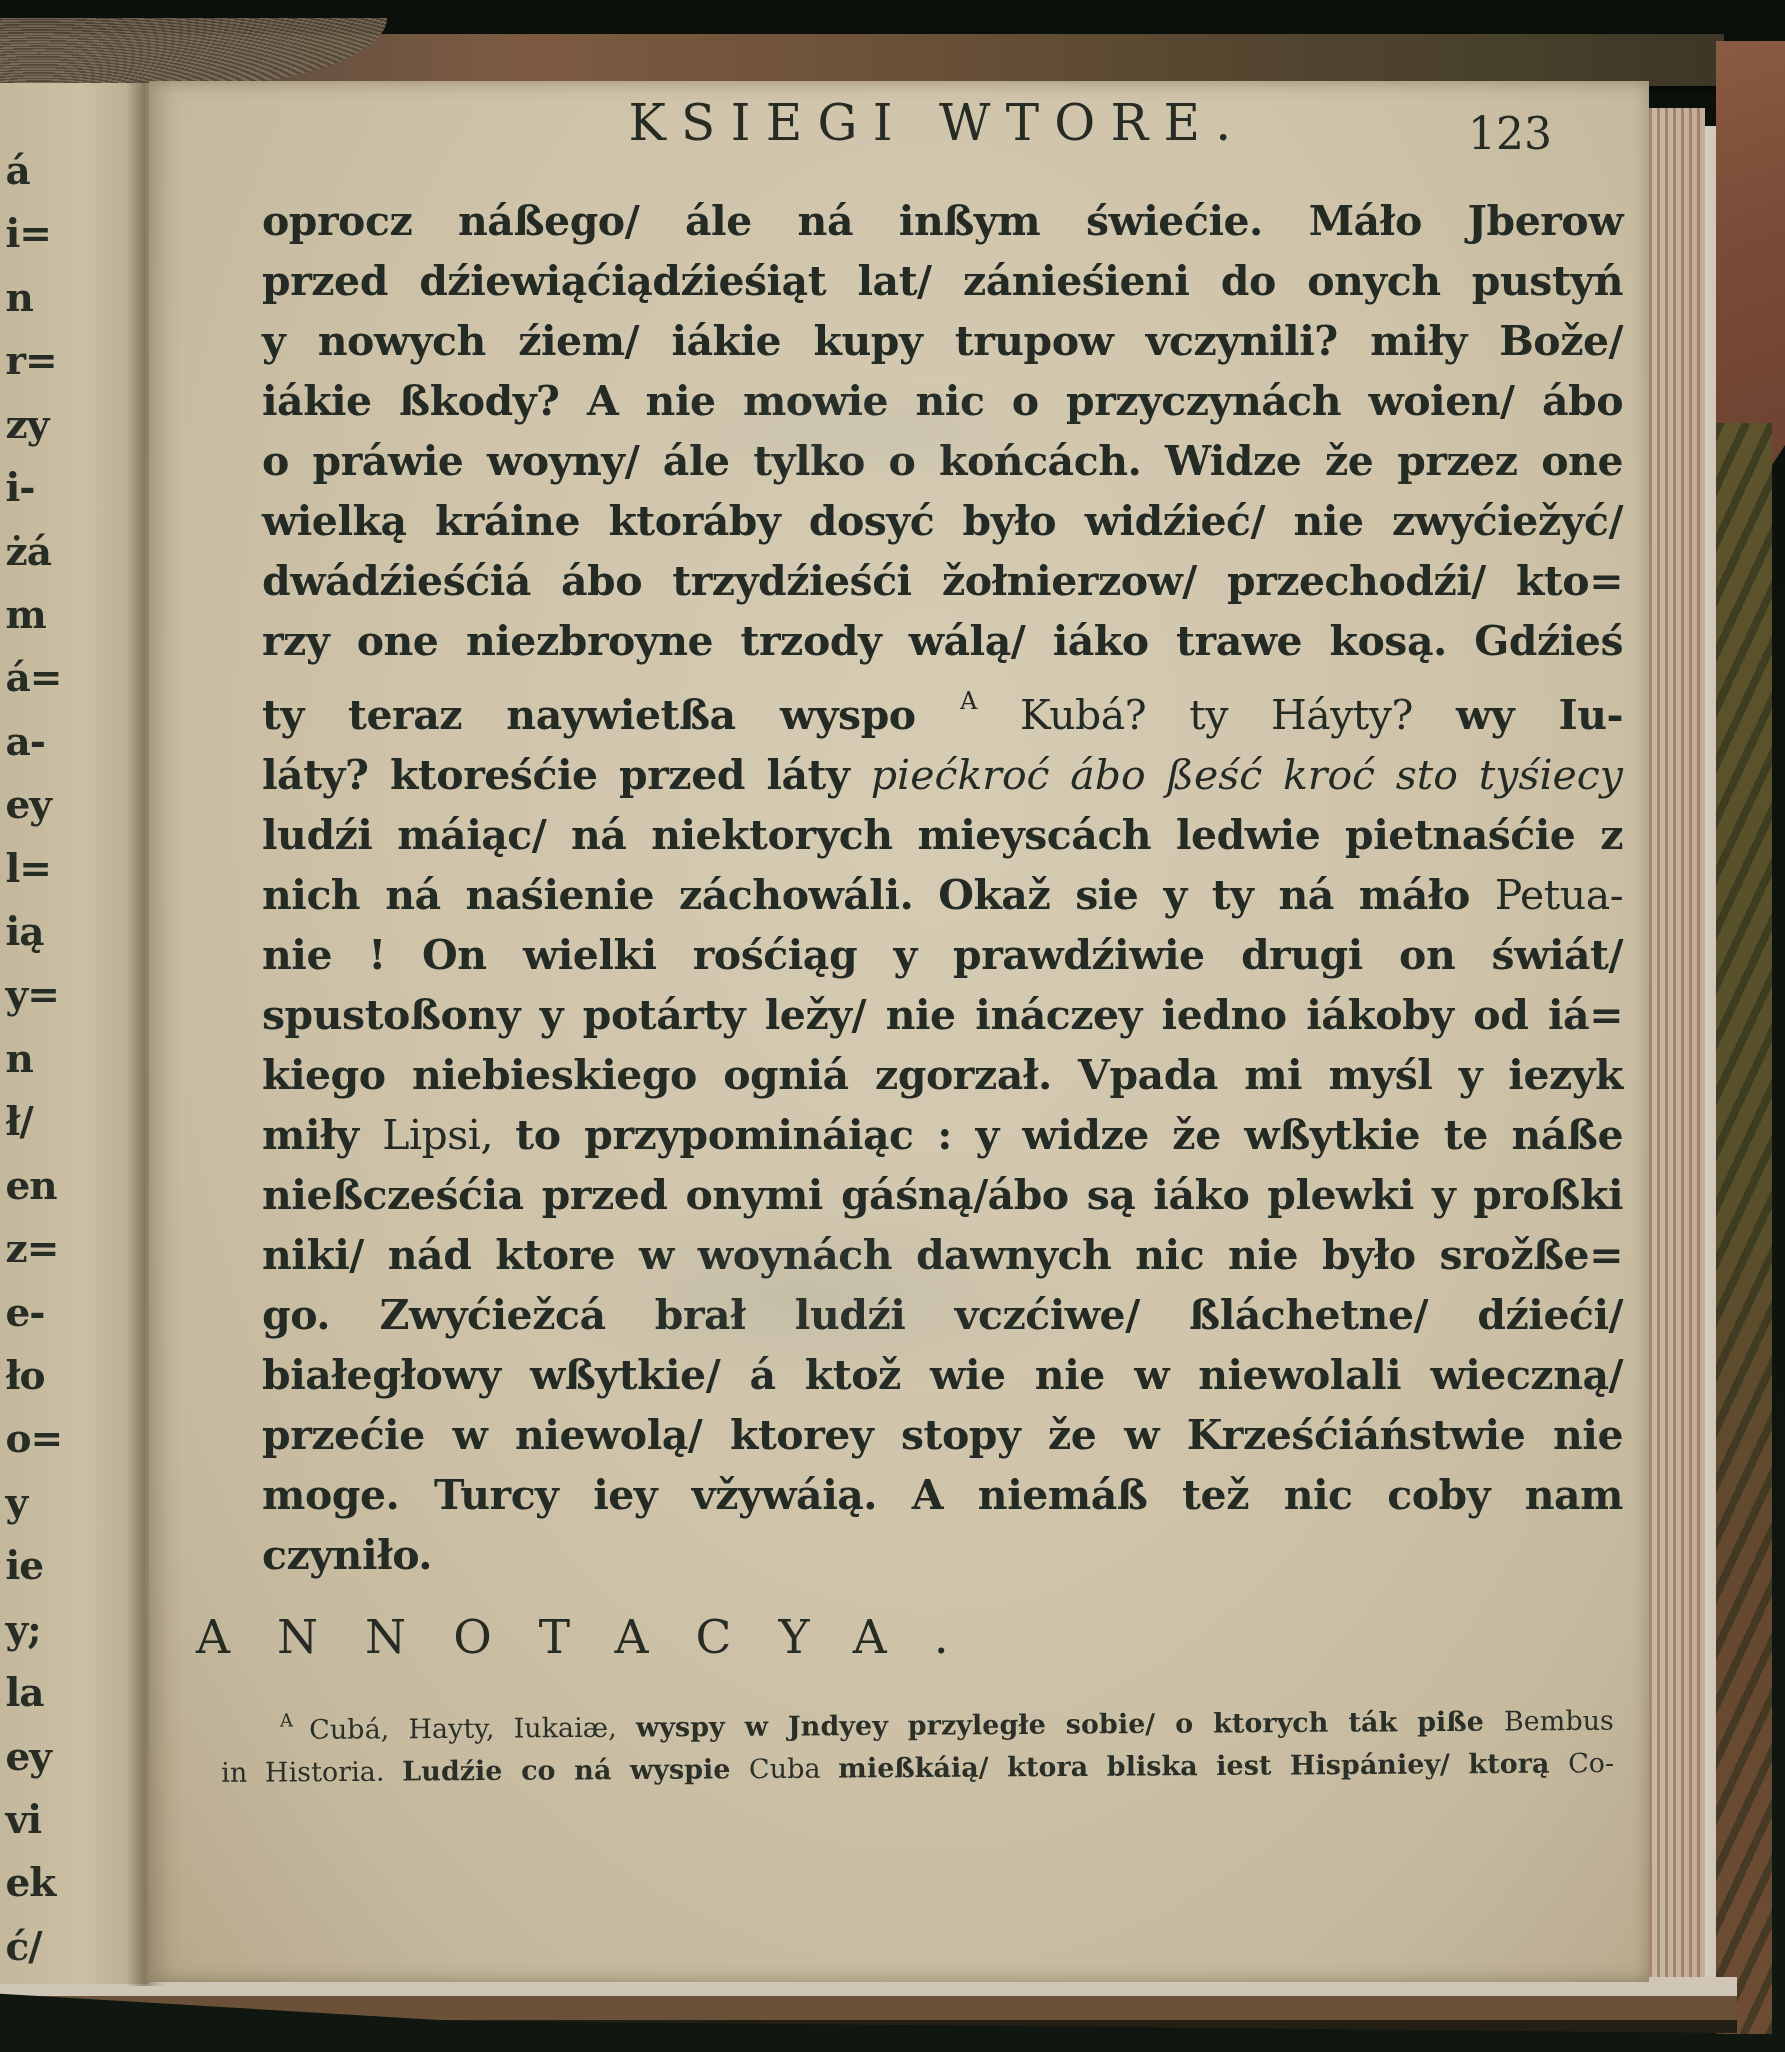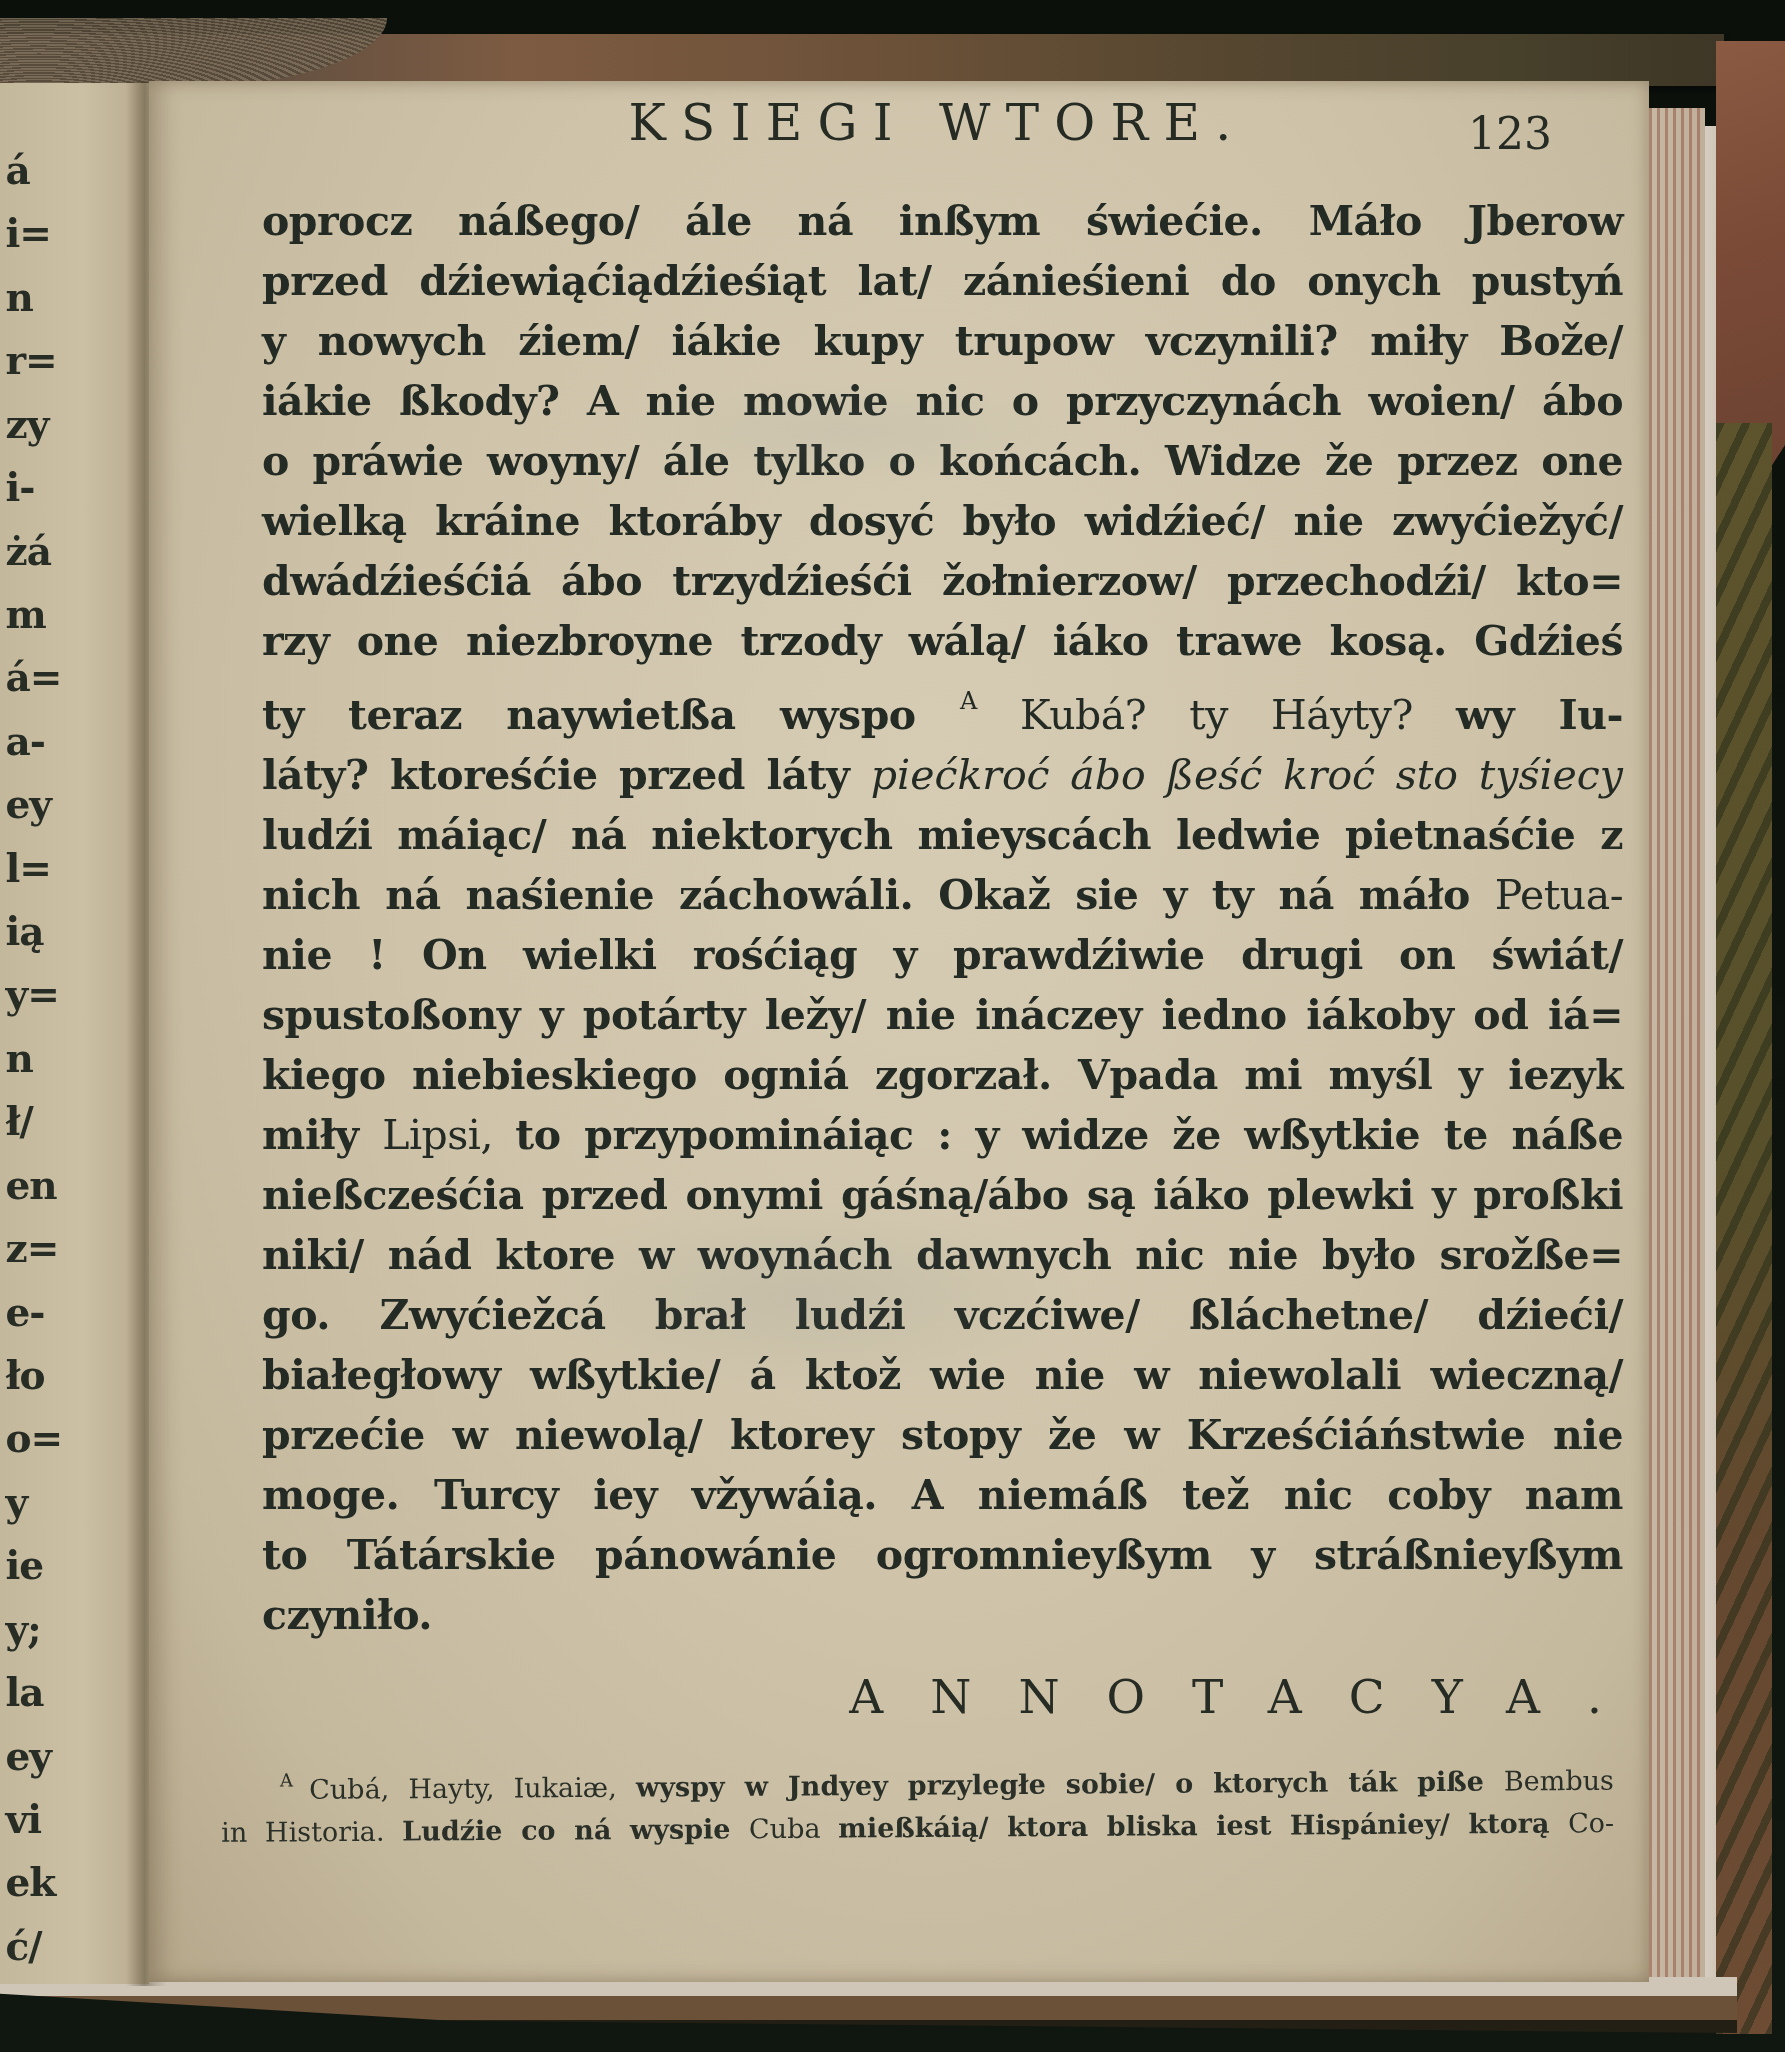--- a/index.html
+++ b/index.html
@@ -56,21 +56,21 @@
   .page-number{position:absolute;right:61px;top:14.4px;font-size:44px;color:#262b24;}
 
   .body-block{margin:32px 27px 0 113px;width:1361px;}
   .bodyline{font-weight:bold;font-size:41px;line-height:60px;letter-spacing:-0.5px;
     text-align:justify;text-align-last:justify;white-space:normal;color:#242a24;}
   .bodyline.nojust{text-align-last:left;}
   .seg-ant{font-weight:normal;}
   .seg-it{font-weight:normal;font-style:italic;letter-spacing:0;}
   .seg-sup{font-weight:normal;font-size:24px;vertical-align:34%;}
 
-  .annot-heading{margin-top:23.4px;text-align:right;font-size:47px;letter-spacing:47px;
+  .annot-heading{margin-top:23.4px;text-align:left;font-size:47px;letter-spacing:47px;
     text-indent:47px;color:#262b24;}
 
   .footnote-block{margin:31px 23.4px 0 72px;width:1393px;transform:rotate(-0.4deg);}
   .footline{font-weight:bold;font-size:27px;line-height:42px;text-align:justify;
     text-align-last:justify;color:#2a2f28;}
   .footline .seg-sup{font-size:18px;vertical-align:30%;}
   .footline:first-child{text-indent:59px;}
 </style>
 </head>
 <body>
@@ -144,21 +144,20 @@
         <div class="bodyline"><span class="seg-bl">nie !  On wielki rośćiąg y prawdźiwie drugi on świát/</span></div>
         <div class="bodyline"><span class="seg-bl">spustoßony y potárty ležy/ nie ináczey iedno iákoby od iá=</span></div>
         <div class="bodyline"><span class="seg-bl">kiego niebieskiego ogniá zgorzał.  Vpada mi myśl y iezyk</span></div>
         <div class="bodyline"><span class="seg-bl">miły </span><span class="seg-ant">Lipsi, </span><span class="seg-bl">to przypomináiąc :  y widze že wßytkie te náße</span></div>
         <div class="bodyline"><span class="seg-bl">nießcześćia przed onymi gáśną/ábo są iáko plewki y proßki</span></div>
         <div class="bodyline"><span class="seg-bl">niki/ nád ktore w woynách dawnych nic nie było srožße=</span></div>
         <div class="bodyline"><span class="seg-bl">go.   Zwyćiežcá brał ludźi vczćiwe/ ßláchetne/ dźieći/</span></div>
         <div class="bodyline"><span class="seg-bl">białegłowy wßytkie/ á ktož wie nie w niewolali wieczną/</span></div>
         <div class="bodyline"><span class="seg-bl">przećie w niewolą/ ktorey stopy že w Krześćiáństwie nie</span></div>
         <div class="bodyline"><span class="seg-bl">moge.  Turcy iey vžywáią.  A niemáß tež nic coby nam</span></div>
-        <div class="bodyline"><span class="seg-bl">to Tátárskie pánowánie ogromnieyßym y stráßnieyßym</span></div>
         <div class="bodyline nojust"><span class="seg-bl">czyniło.</span></div>
       </div>
 
     <div class="annot-heading">ANNOTACYA.</div>
 
     <div class="footnote-block" id="footnote-block">
         <div class="footline"><span class="seg-sup">A </span><span class="seg-ant">Cubá, Hayty, Iukaiæ, </span><span class="seg-bl">wyspy w Jndyey przyległe sobie/ o ktorych ták piße </span><span class="seg-ant">Bembus</span></div>
         <div class="footline"><span class="seg-ant">in Historia.  </span><span class="seg-bl">Ludźie co ná wyspie </span><span class="seg-ant">Cuba </span><span class="seg-bl">mießkáią/ ktora bliska iest Hispániey/ ktorą </span><span class="seg-ant">Co-</span></div>
       </div>
   </div>

